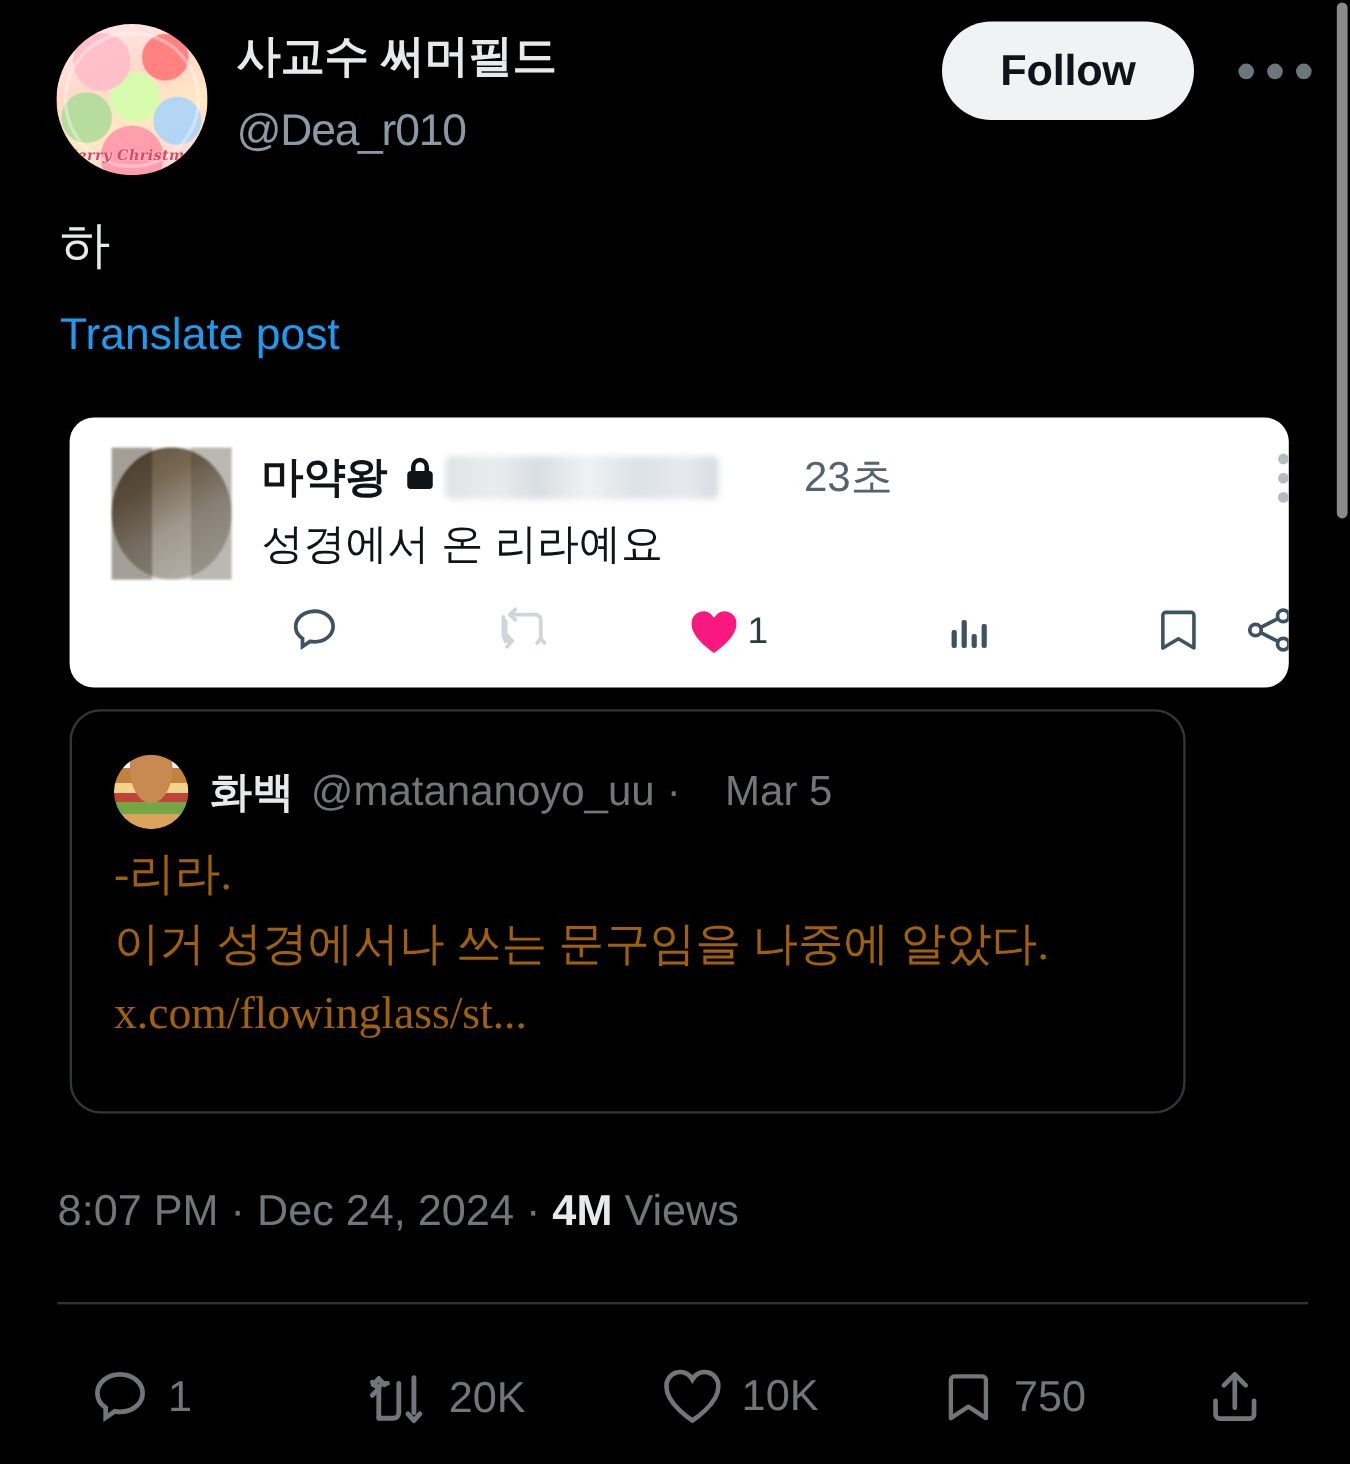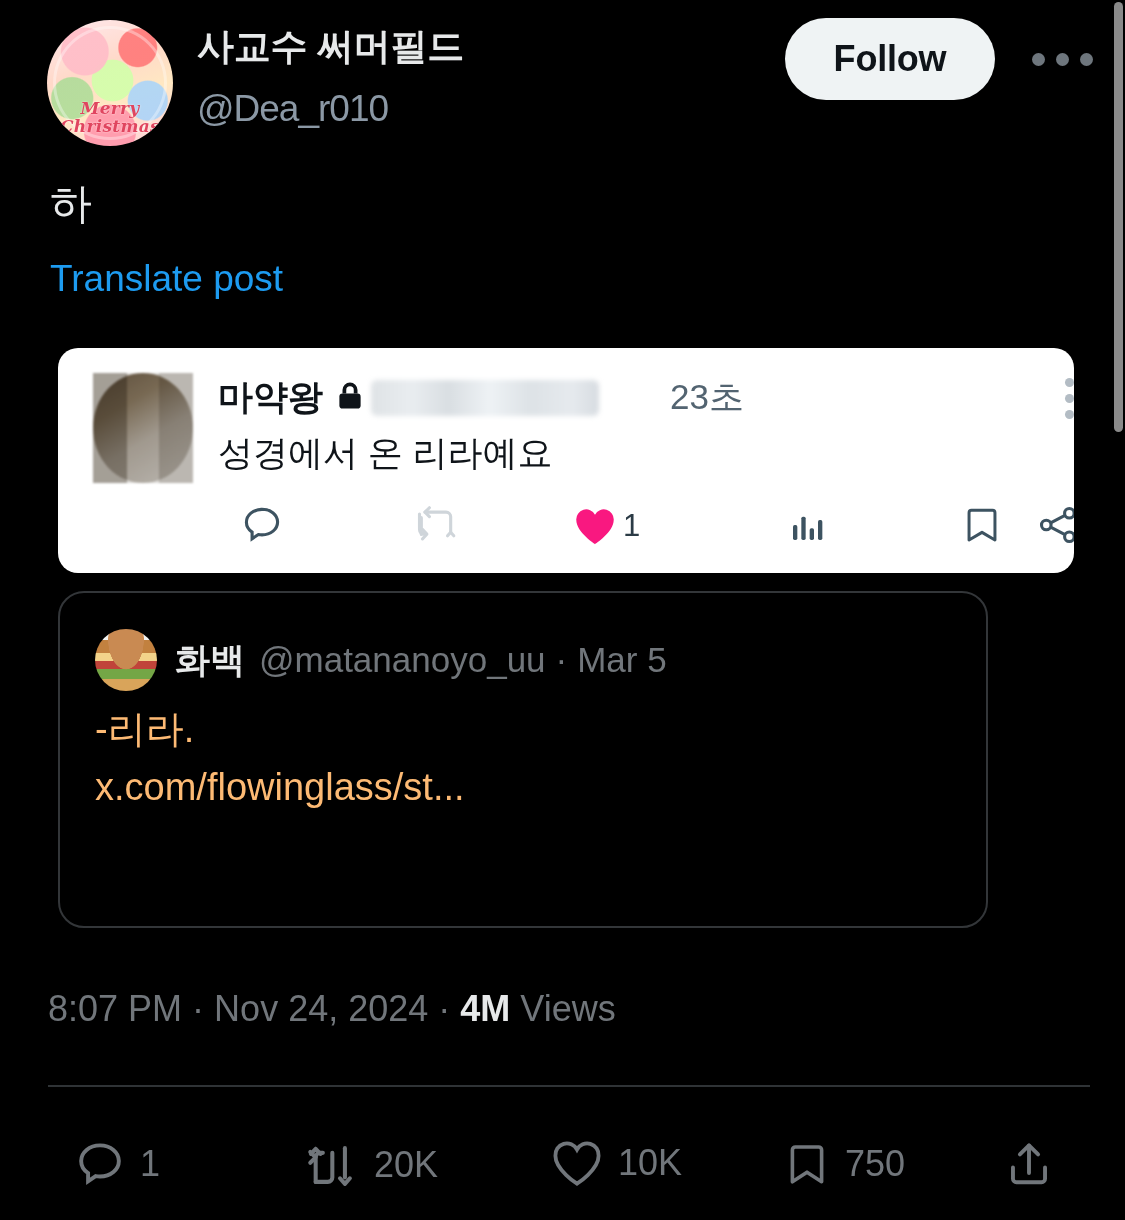--- a/index.html
+++ b/index.html
@@ -30,21 +30,21 @@
       radial-gradient(circle at 50% 88%, rgba(255,150,170,.9) 0 20%, transparent 21%),
       linear-gradient(160deg,#ffe9ef 0%,#ffd9c9 38%,#ffe8c2 62%,#ffd2de 100%);
   }
   .avatar .ring {
     position:absolute; inset:6px; border-radius:50%;
     box-shadow: inset 0 0 0 3px rgba(255,255,255,.35);
   }
   .avatar .xmas {
     position:absolute; left:0; right:0; bottom:10px; text-align:center;
     font-family:"DejaVu Serif", serif; font-style:italic; font-weight:700;
-    font-size:17px; color:#e0455f; letter-spacing:.3px; line-height:1.05;
+    font-size:12px; color:#e0455f; letter-spacing:.3px; line-height:1.05;
     text-shadow:0 0 2px rgba(255,255,255,.8);
   }
   .name-block { position:absolute; left:150px; top:12px; }
   .display-name { font-size:37px; font-weight:700; color:#e7e9ea; letter-spacing:-.3px; }
   .handle { font-size:37px; font-weight:400; color:#8b98a5; margin-top:16px; letter-spacing:-1px; }
 
   .follow-btn {
     position:absolute; left:738px; top:8px; width:210px; height:82px;
     background:#eff3f4; color:#0f1419; border:none; border-radius:41px;
     font-family:"Liberation Sans", sans-serif; font-size:36px; font-weight:700;
@@ -98,22 +98,22 @@
   }
   .q-head { position:absolute; left:35px; top:36px; display:flex; align-items:center; }
   .q-avatar {
     width:62px; height:62px; border-radius:50%; overflow:hidden; flex:none;
     background:radial-gradient(ellipse at 50% 18%,#c98a52 0 40%,transparent 41%),
                linear-gradient(#f3f4f2 0 18%, #c2813f 18% 38%, #f2d38a 38% 52%, #c0443a 52% 64%, #74a646 64% 80%, #d9a45a 80% 100%);
   }
   .q-name { font-size:35px; font-weight:700; color:#e7e9ea; margin-left:18px; }
   .q-handle { font-size:35px; color:#71767b; margin-left:14px; }
   .q-sep { font-size:35px; color:#71767b; margin:0 10px; }
-  .q-date { font-size:35px; color:#71767b; }
-  .q-text { position:absolute; left:35px; top:108px; font-size:38px; color:#fdba74; line-height:1.52; }
+  .q-date { font-size:35px; color:#71767b;margin-left:27px; }
+  .q-text { position:absolute; left:35px; top:108px; font-size:38px; color:#a16207; line-height:1.52;font-family:Liberation Serif, serif; }
 
   
   .meta { position:absolute; left:48px; top:988px; font-size:36px; color:#71767b; }
   .meta b { color:#e7e9ea; font-weight:700; }
 
   .divider { position:absolute; left:48px; top:1085px; width:1042px; height:2px; background:#2f3336; }
 
   
   .actions { position:absolute; left:48px; top:1120px; width:1042px; height:95px; }
   .act { position:absolute; top:18px; display:flex; align-items:center; cursor:pointer; }
@@ -232,28 +232,29 @@
 <div class="quote-card">
   <div class="q-head">
     <div class="q-avatar"></div>
     <span class="q-name">화백</span>
     <span class="q-handle">@matananoyo_uu</span>
     <span class="q-sep">·</span>
     <span class="q-date">Mar 5</span>
   </div>
   <div class="q-text">
     <div>-리라.</div>
+    <div>이거 성경에서나 쓰는 문구임을 나중에 알았다.</div>
     <div>x.com/flowinglass/st...</div>
   </div>
 </div>
 
 <div class="meta">
   <span>8:07 PM</span>
   <span>·</span>
-  <span>Nov 24, 2024</span>
+  <span>Dec 24, 2024</span>
   <span>·</span>
   <b>4M</b>
   <span>Views</span>
 </div>
 
 <div class="divider"></div>
 
 <div class="actions">
   <div class="act" style="left:26px;">
     <svg width="52" height="52" viewBox="0 0 24 24">

